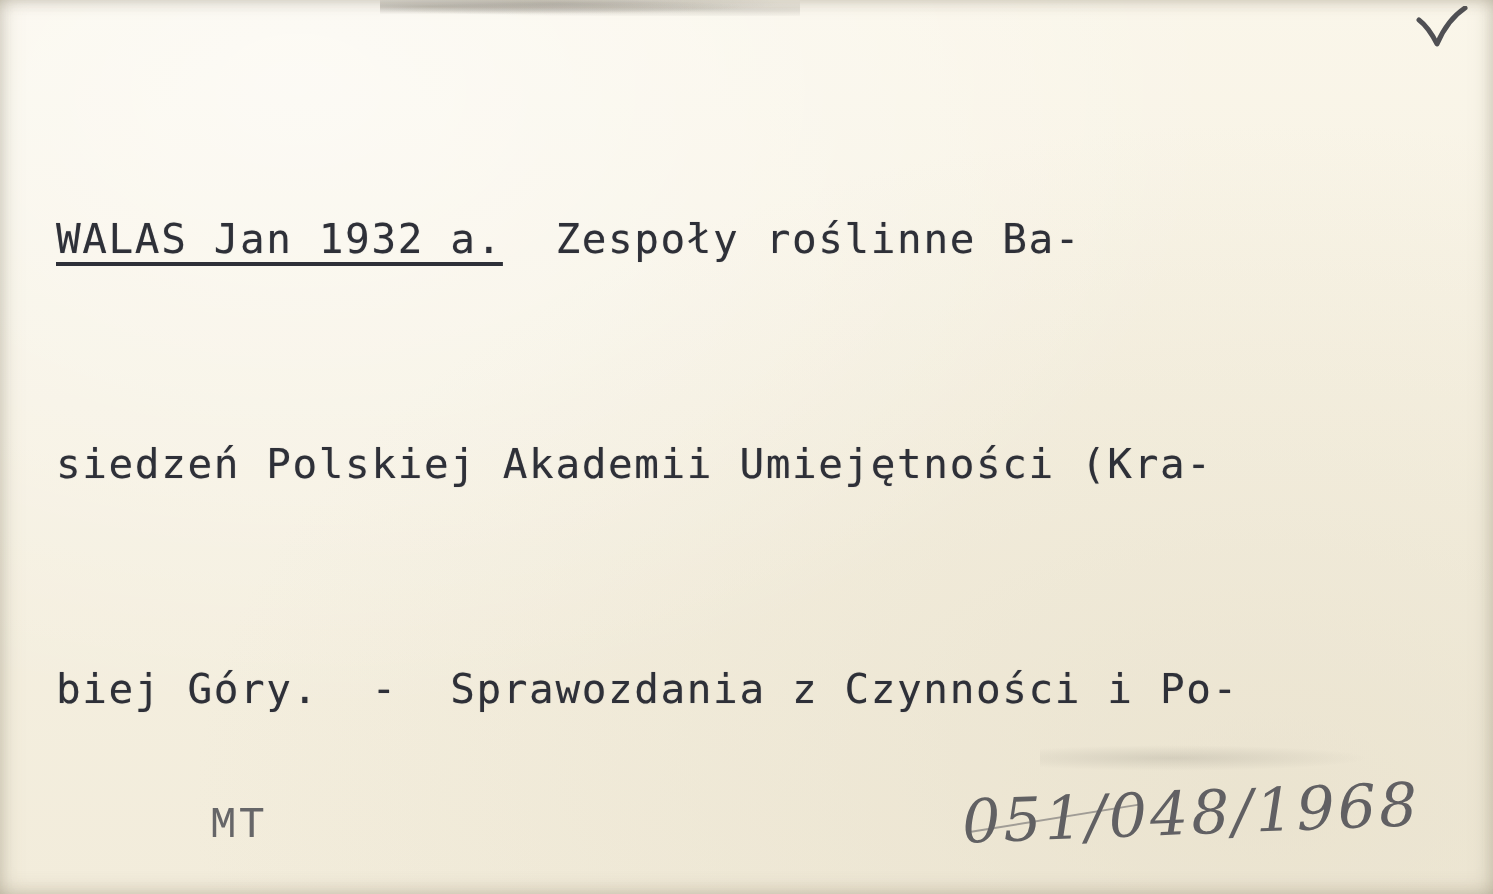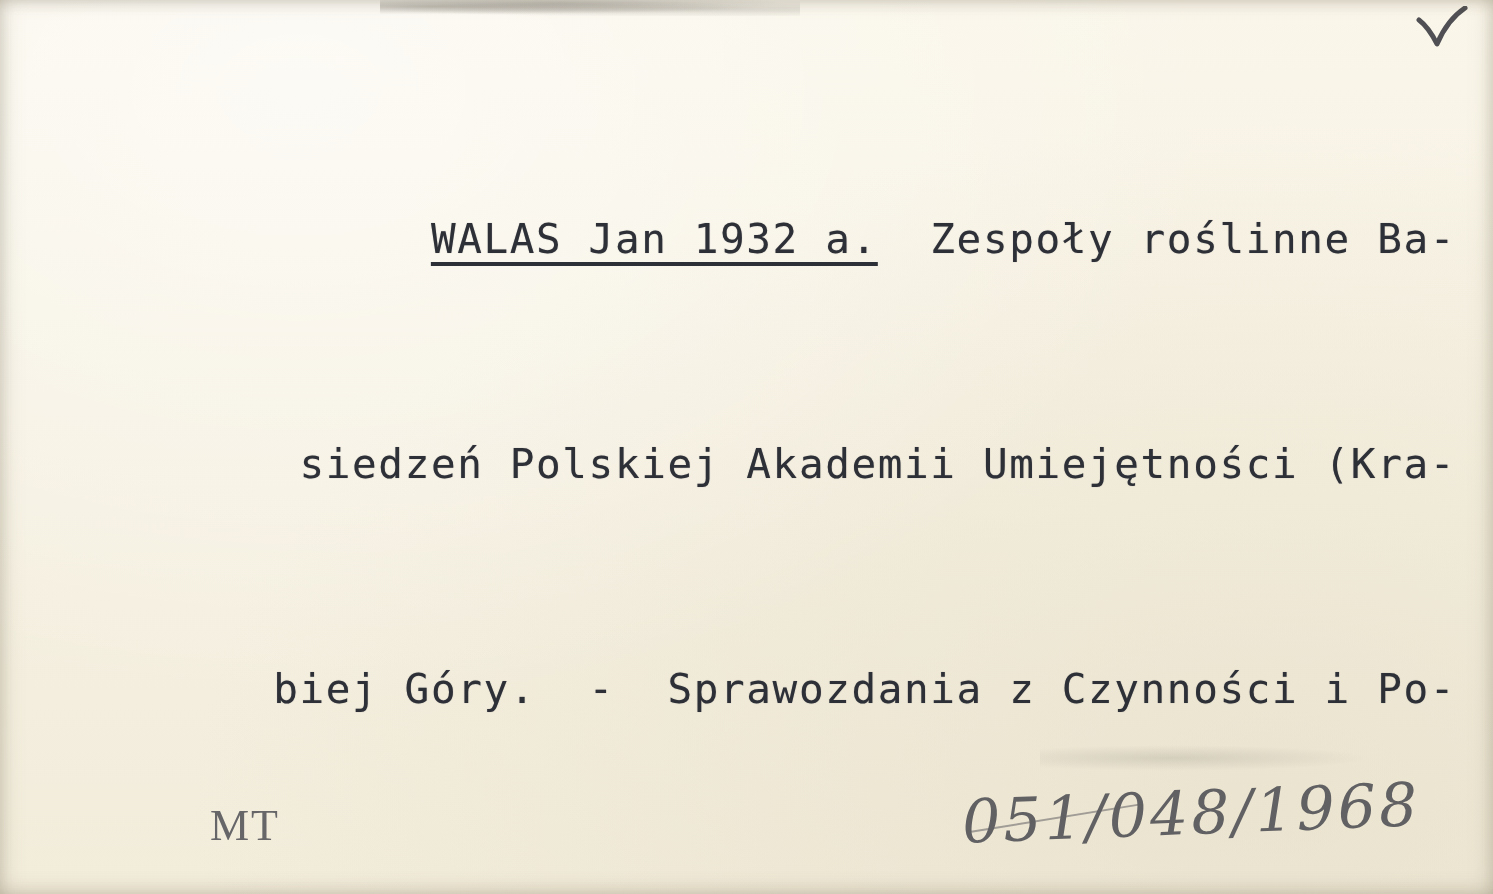--- a/index.html
+++ b/index.html
@@ -7,21 +7,20 @@
     padding: 0;
     background: #f3efe2;
   }
   #card {
     position: relative;
     width: 1493px;
     height: 894px;
     background: #c4b5fd;
     overflow: hidden;
     font-family: "DejaVu Sans Mono", monospace;
-    text-align: right;
   }
   
   #paper-texture {
     position: absolute;
     inset: 0;
     background:
       radial-gradient(ellipse at 20% 10%, rgba(255,255,255,0.55) 0%, rgba(255,255,255,0) 55%),
       radial-gradient(ellipse at 85% 90%, rgba(228,220,198,0.55) 0%, rgba(255,255,255,0) 60%),
       linear-gradient(180deg, #faf6ea 0%, #f6f1e2 45%, #f2ecdb 100%);
     pointer-events: none;
@@ -76,21 +75,21 @@
   .pencil {
     position: absolute;
     color: #3a3a42;
     opacity: 0.82;
   }
   #initials {
     left: 210px;
     top: 800px;
     font-size: 44px;
     letter-spacing: 2px;
-    font-family: Liberation Serif, serif;
+    font-family: Liberation Mono, monospace;
     color: #44454c;
     opacity: 0.8;
   }
   #shelfmark {
     left: 962px;
     top: 778px;
     font-size: 60px;
     font-family: "DejaVu Serif", serif;
     font-style: italic;
     letter-spacing: 3px;

